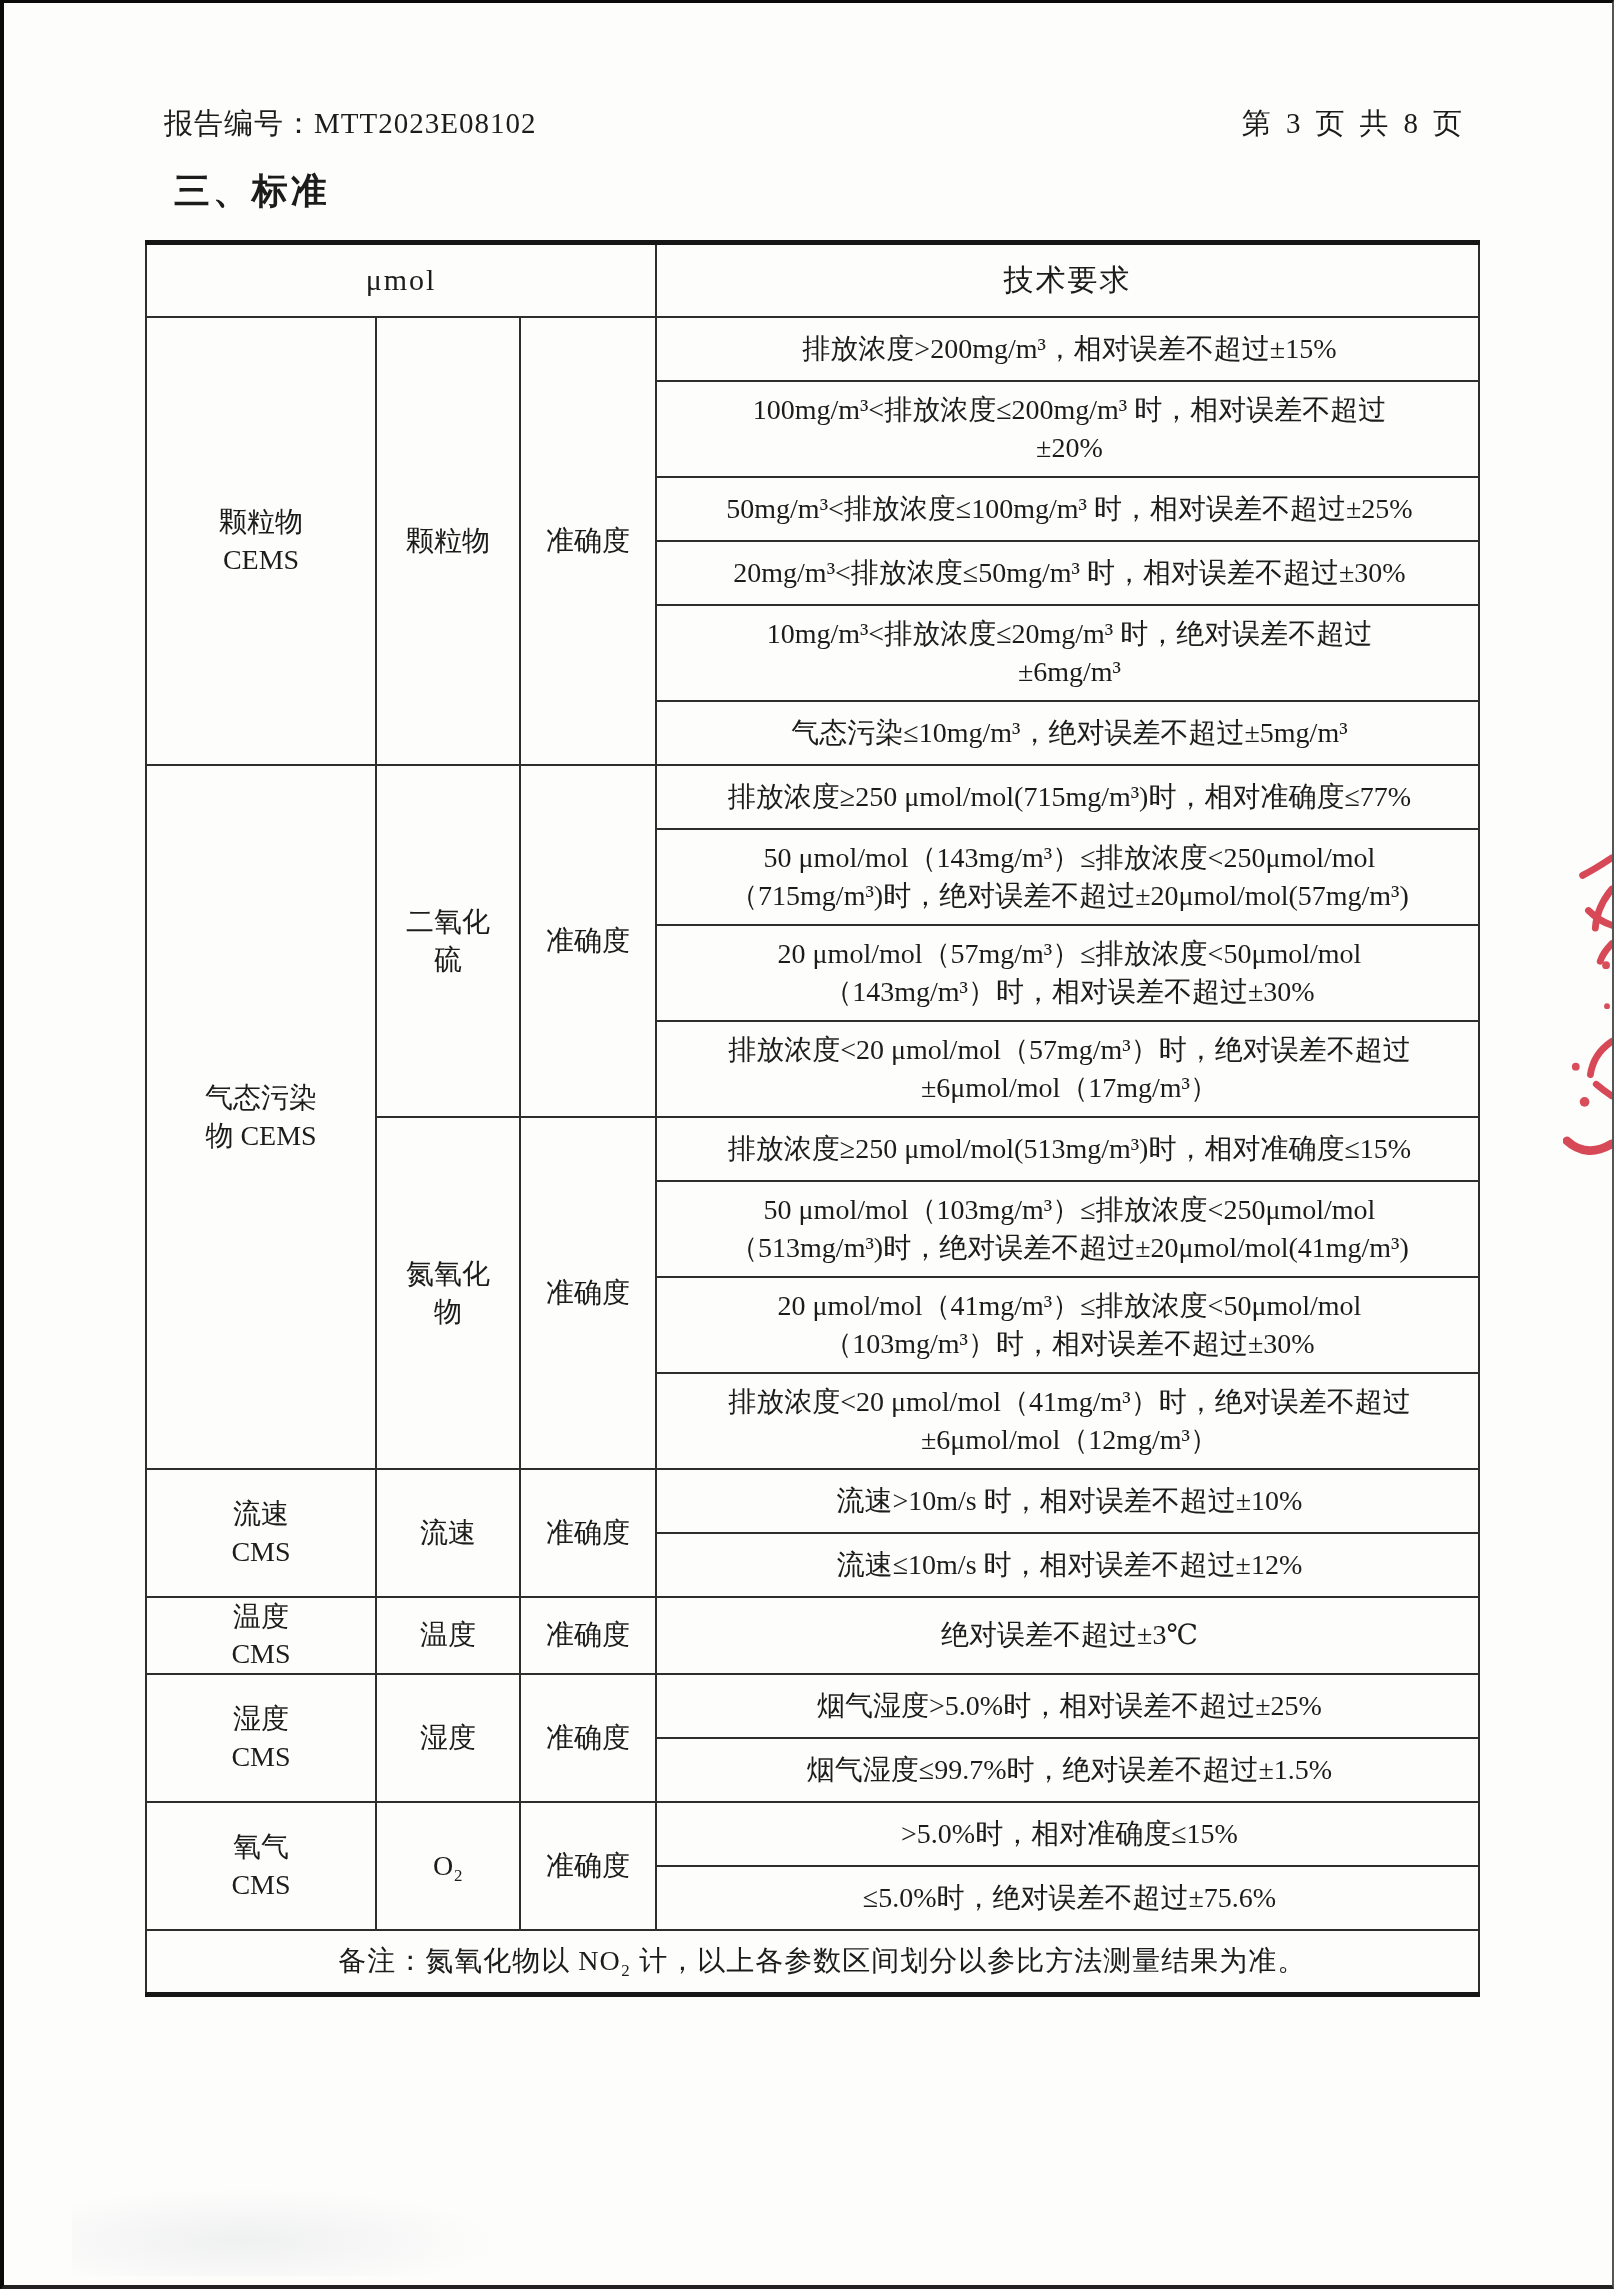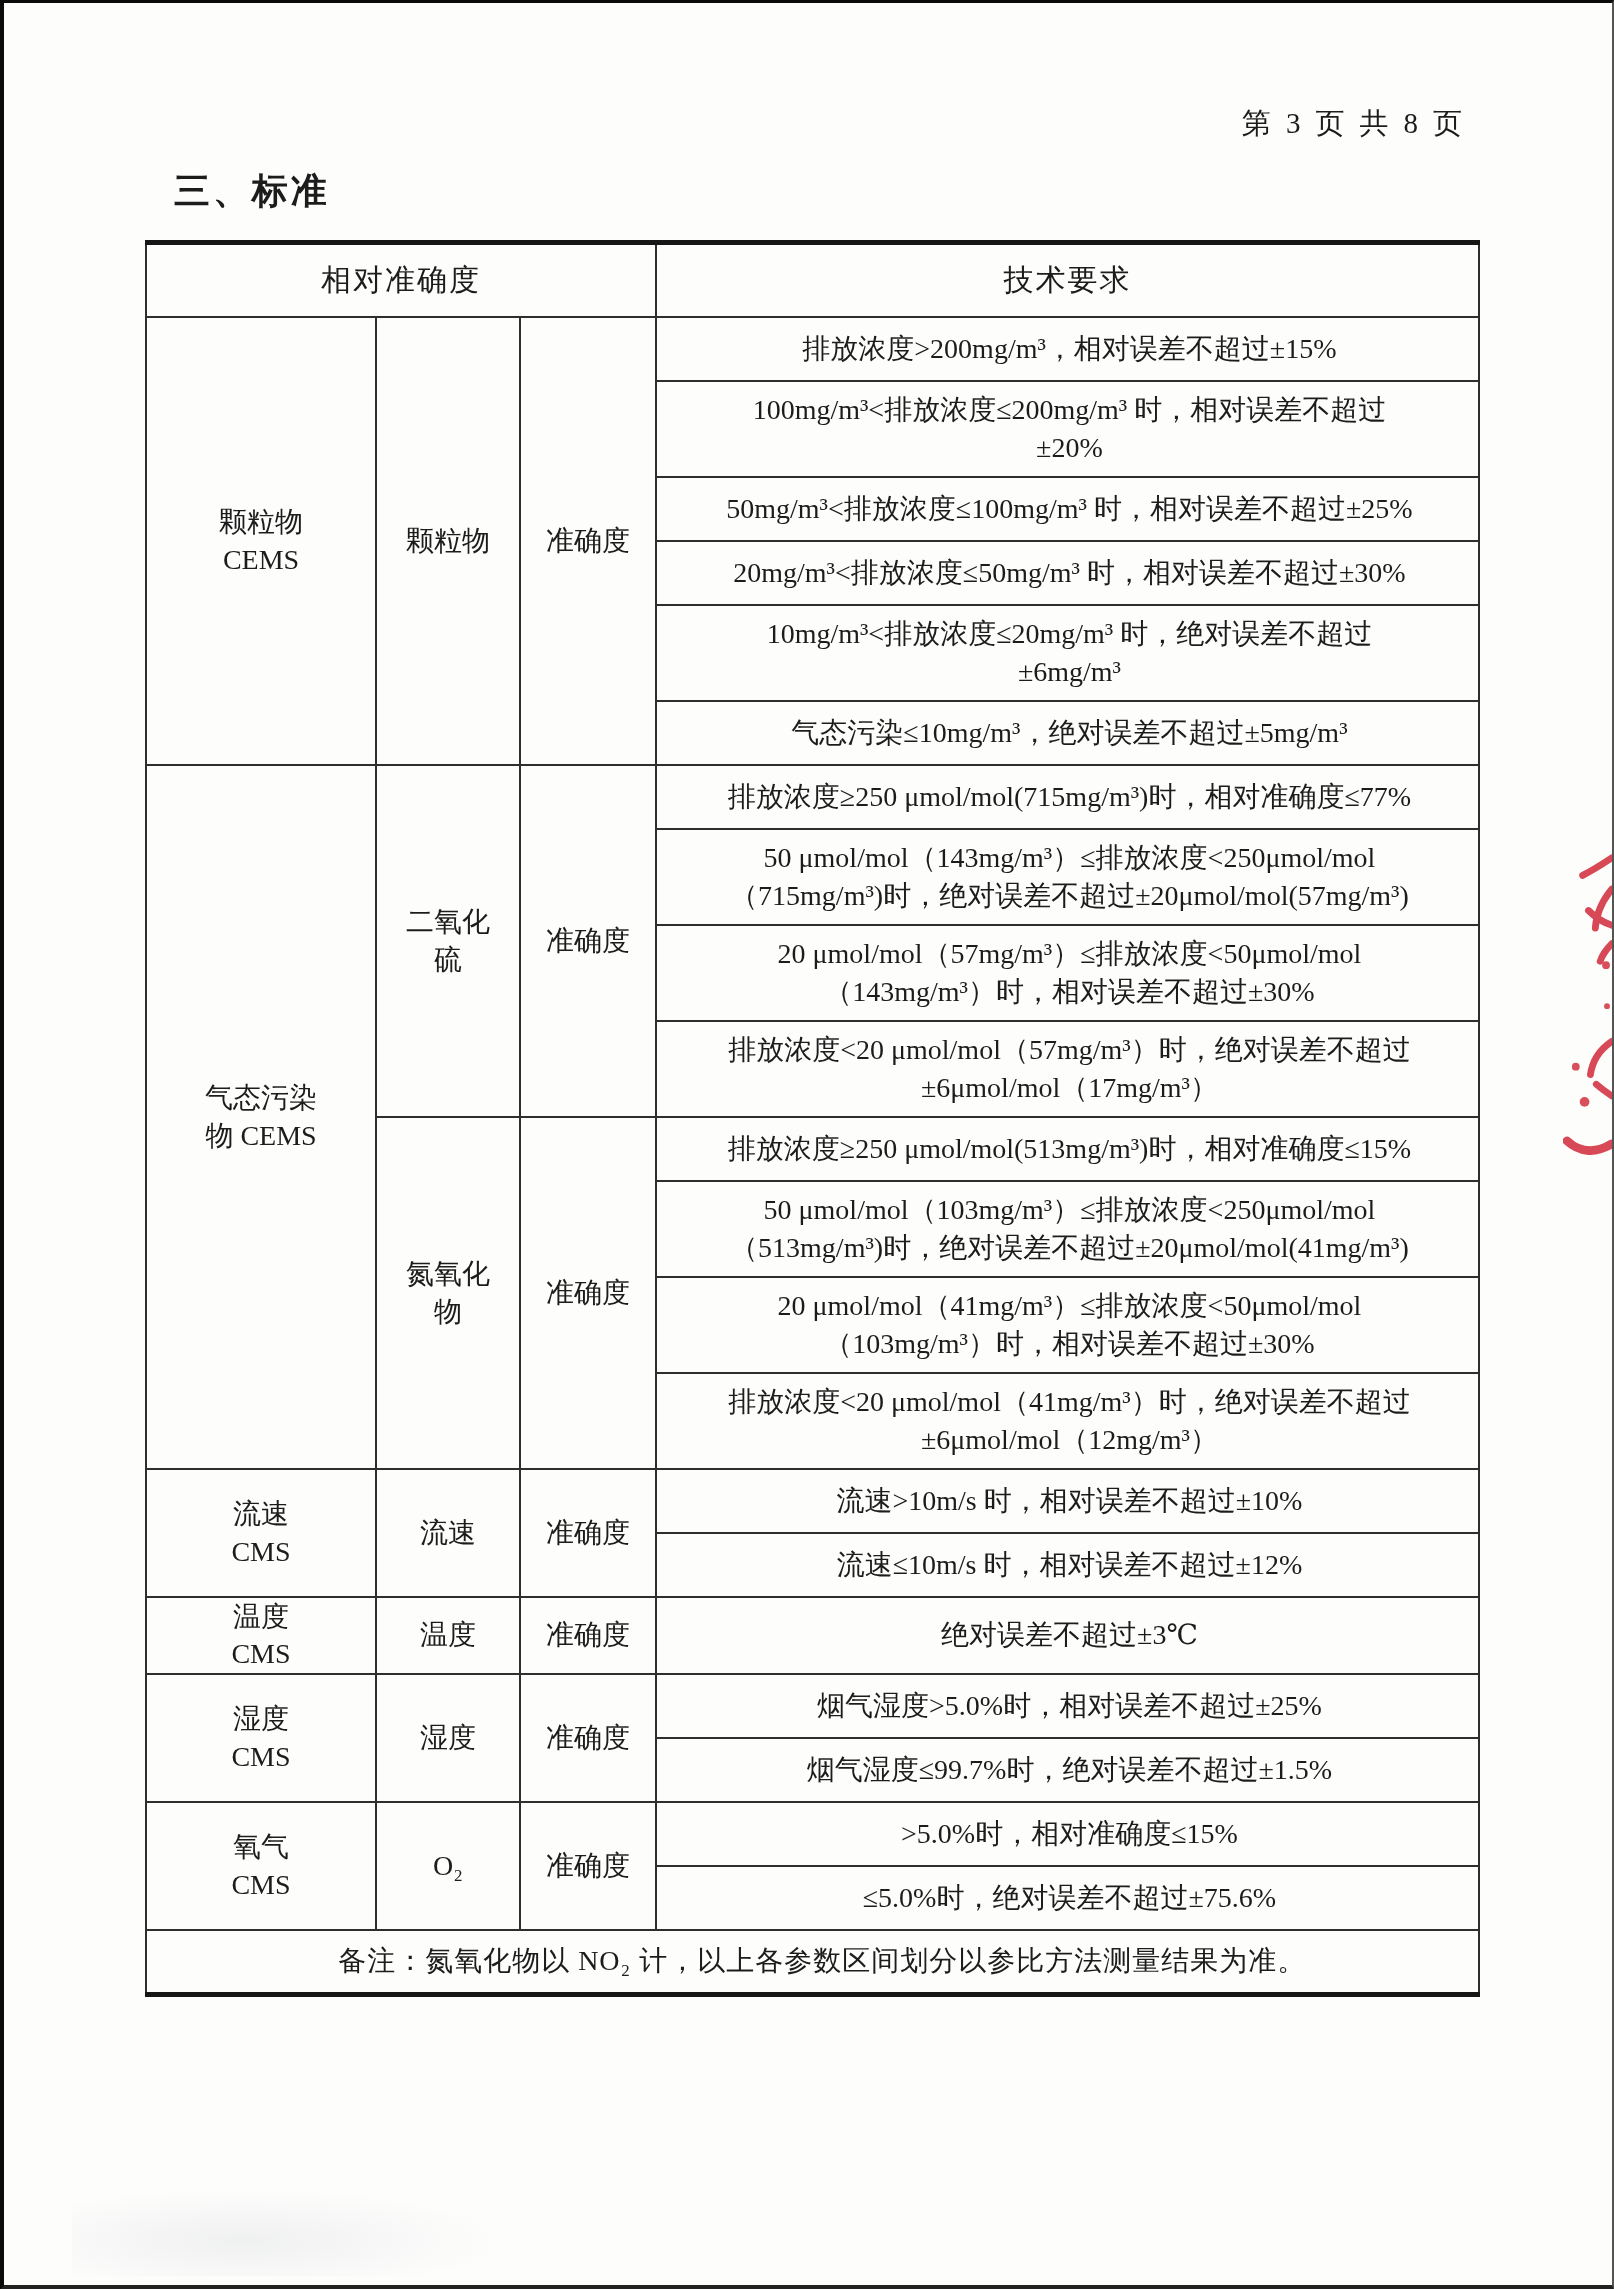--- a/index.html
+++ b/index.html
@@ -60,34 +60,35 @@
     position:absolute; left:68px; top:2185px;
     width:429px; height:88px;
     background:radial-gradient(ellipse at 40% 60%, rgba(120,125,140,0.10), rgba(120,125,140,0.0) 70%);
   }
 </style>
 </head>
 <body>
 
 <div class="page">
 
+  <div class="report-no">报告编号：MTT2023E08102</div>
   <div class="page-indicator">第 3 页 共 8 页</div>
   <div class="sec-title">三、标准</div>
 
   <table class="std">
     <colgroup>
       <col style="width:230px">
         <col style="width:144px">
         <col style="width:136px">
         <col style="width:823px">
     </colgroup>
 
     <tbody>
         <tr class="hdr">
-      <td colspan="3">相对准确度</td>
+      <td colspan="3">μmol</td>
       <td>技术要求</td>
     </tr>
 
     <tr class="r1">
       <td class="sys" rowspan="6">颗粒物
 CEMS</td>
       <td class="par" rowspan="6">颗粒物</td>
       <td rowspan="6">准确度</td>
       <td class="req">排放浓度&gt;200mg/m³，相对误差不超过±15%</td>
     </tr>

